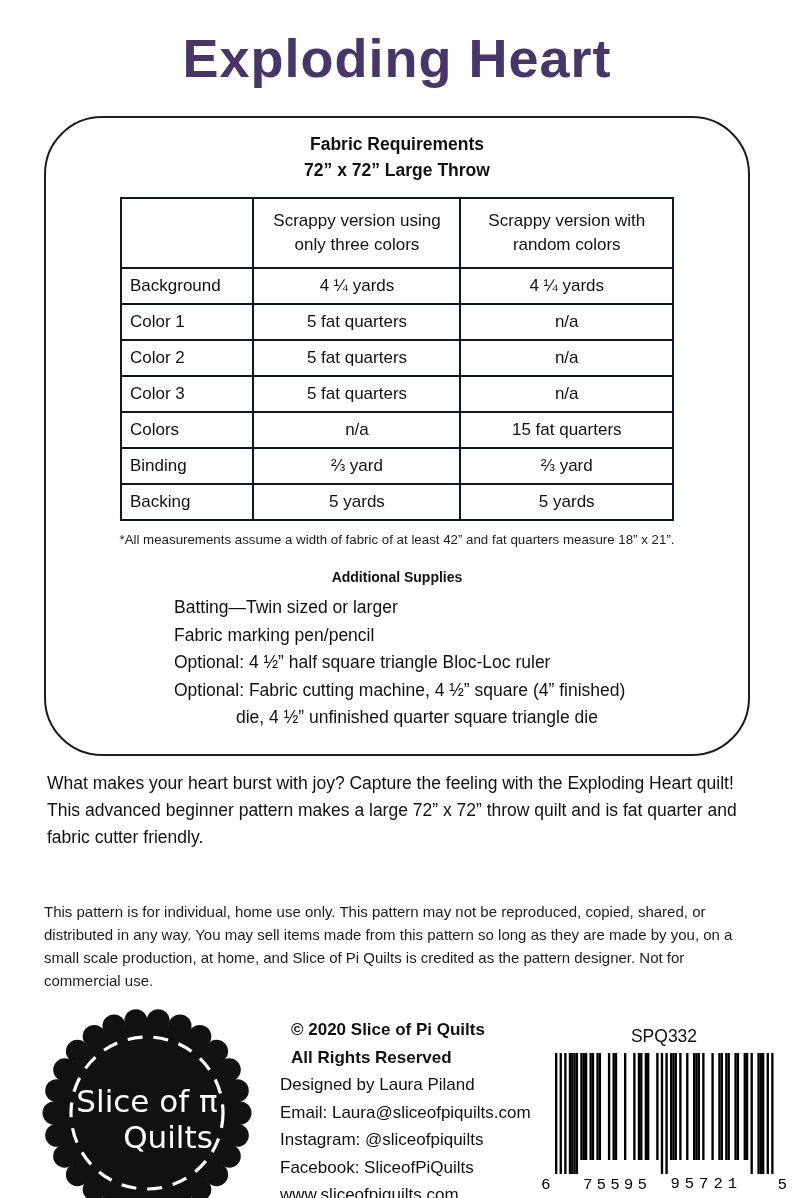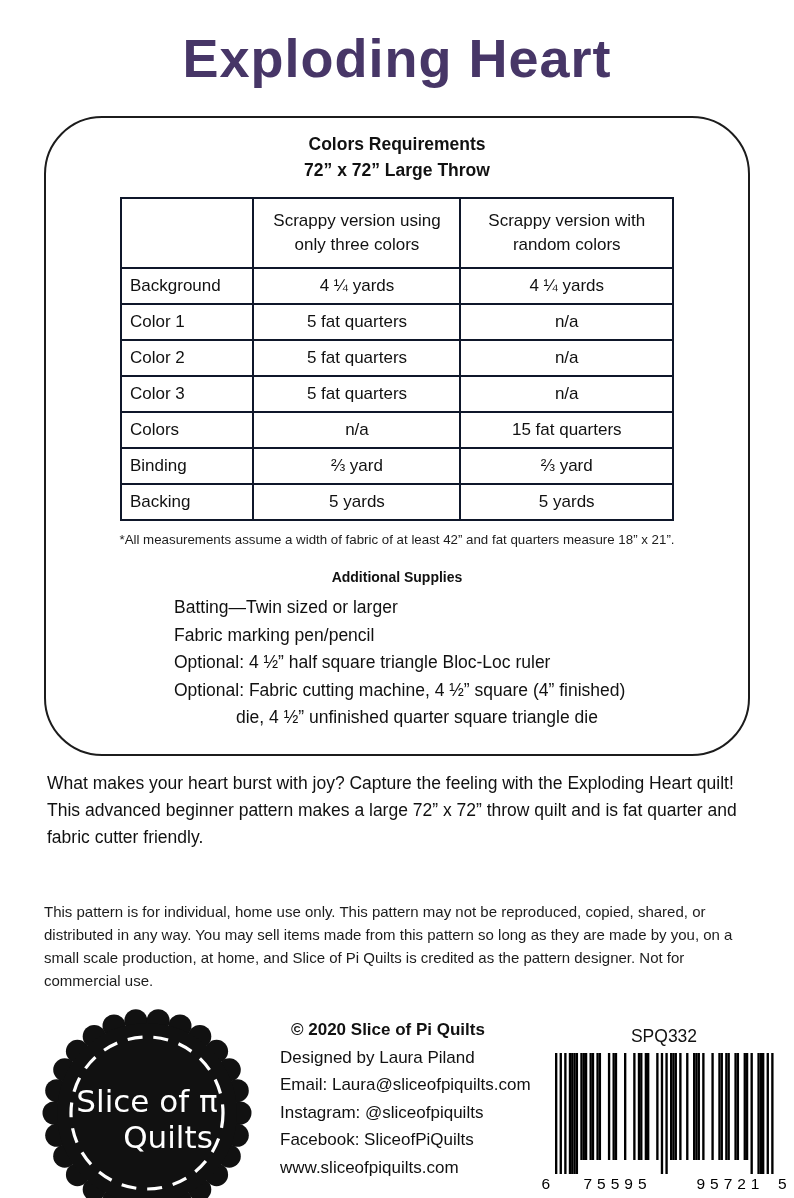--- a/index.html
+++ b/index.html
@@ -79,30 +79,30 @@
 
   .barcode-block { margin-left: auto; margin-right: 12px; width: 236px; text-align: center; margin-top: 18px; }
   .sku { font-size: 17.5px; margin-bottom: 6px; font-family: "Liberation Sans", sans-serif; }
   .barcode-wrap { position: relative; width: 219px; height: 140px; margin: 0 auto; }
   .barcode-digit {
     position: absolute; bottom: 0; font-size: 15.5px;
     font-family: "Liberation Sans", sans-serif; color: #000;
   }
   .bd-lead { left: -13px; }
   .bd-left { left: 24px; width: 78px; text-align: center; letter-spacing: 5px; }
-  .bd-right { left: 132px; width: 78px; text-align: right; letter-spacing: 5px; }
+  .bd-right { left: 116px; width: 78px; text-align: left; letter-spacing: 5px; font-family: Liberation Mono, monospace; }
   .bd-end { right: -13px; }
 </style>
 </head>
 <body>
 
 <h1 class="page-title">Exploding Heart</h1>
 
 <div class="fabric-box">
-  <div class="box-heading">Colors Requirements</div>
+  <div class="box-heading">Fabric Requirements</div>
   <div class="box-heading">72” x 72” Large Throw</div>
 
   <table class="req-table">
     <colgroup>
         <col class="c-label">
         <col class="c-v1">
         <col class="c-v2">
       </colgroup>
     <thead>
       <tr>
@@ -199,20 +199,21 @@
         </g>
       <circle cx="105" cy="105" r="90" fill="#111111"></circle>
       <circle cx="105" cy="105" r="76" fill="none" stroke="#ffffff" stroke-width="3.2" stroke-dasharray="15 11"></circle>
       <text x="105" y="104" text-anchor="middle" fill="#ffffff" font-family="DejaVu Sans, sans-serif" font-size="31">Slice of π</text>
       <text x="126" y="140" text-anchor="middle" fill="#ffffff" font-family="DejaVu Sans, sans-serif" font-size="31">Quilts</text>
     </svg>
   </div>
 
   <div class="credits">
     <div class="bold">© 2020 Slice of Pi Quilts</div>
+    <div class="bold">All Rights Reserved</div>
     <div>Designed by Laura Piland</div>
     <div>Email: Laura@sliceofpiquilts.com</div>
     <div>Instagram: @sliceofpiquilts</div>
     <div>Facebook: SliceofPiQuilts</div>
     <div>www.sliceofpiquilts.com</div>
   </div>
 
   <div class="barcode-block">
     <div class="sku">SPQ332</div>
     <div class="barcode-wrap">

